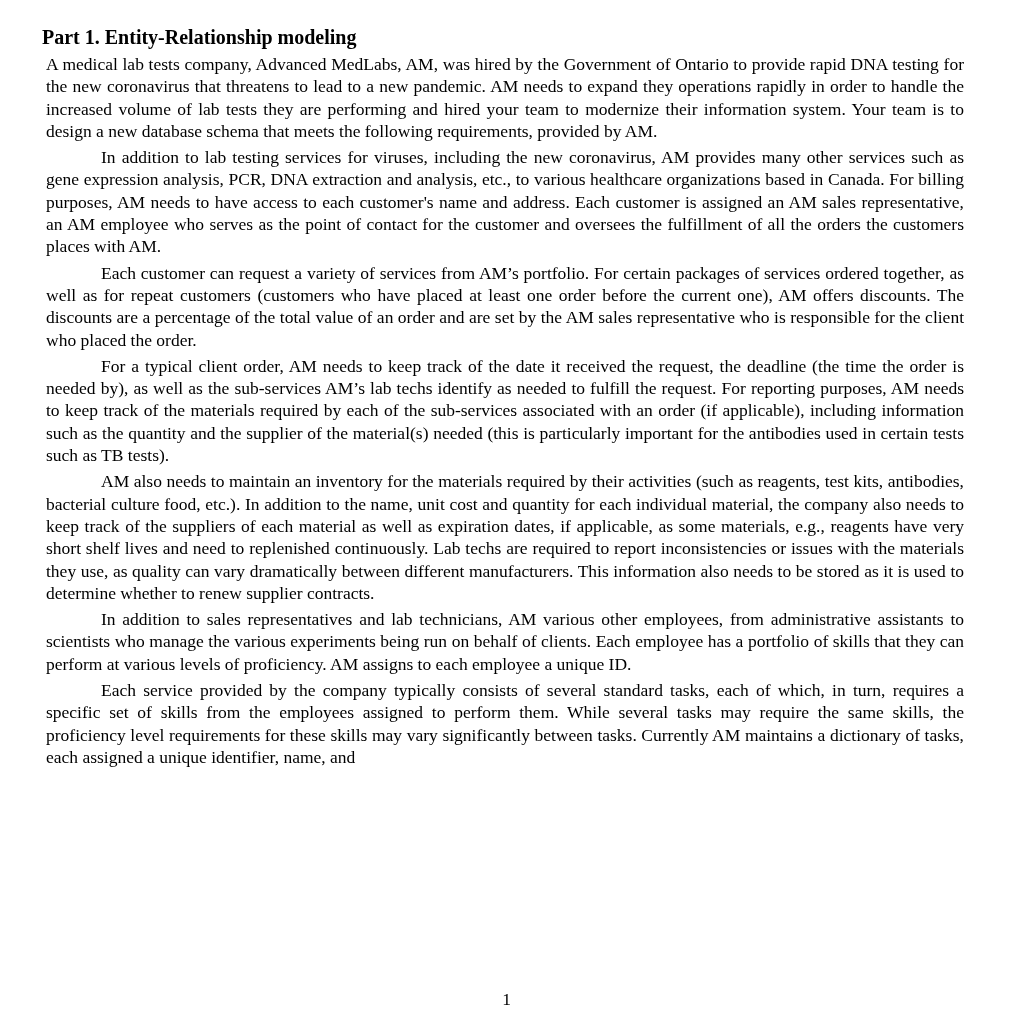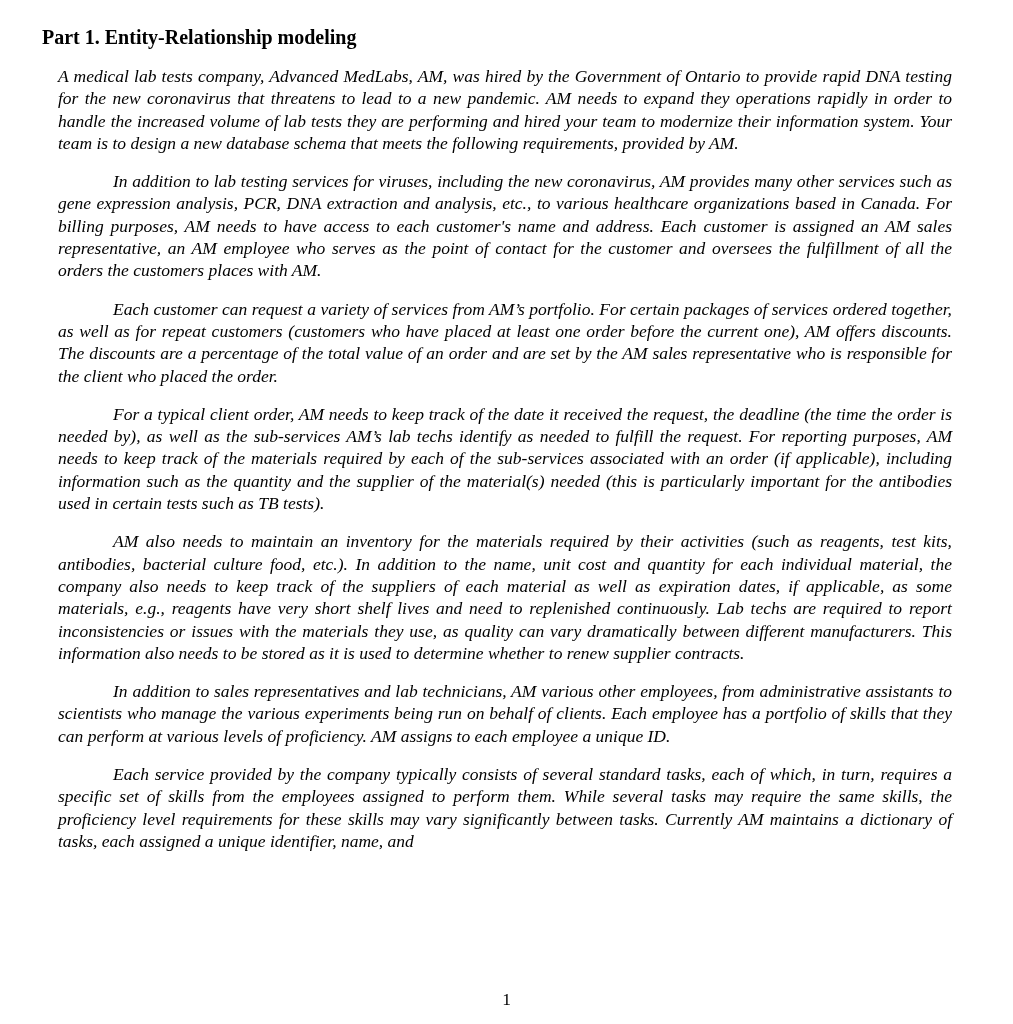--- a/index.html
+++ b/index.html
@@ -25,23 +25,22 @@
     color: #000000;
   }
   .heading {
     font-size: 20px;
     font-weight: bold;
     margin: 0 0 1px 0;
     line-height: 23px;
     text-align: left;
   }
   .para {
-    margin: 16px;
+    margin: 4px;
     text-align: justify;
-    font-style: italic;
   }
   .para.indent {
     text-indent: 55px;
   }
   .page-number {
     position: absolute;
     bottom: 14px;
     left: 0;
     width: 100%;
     text-align: center;

